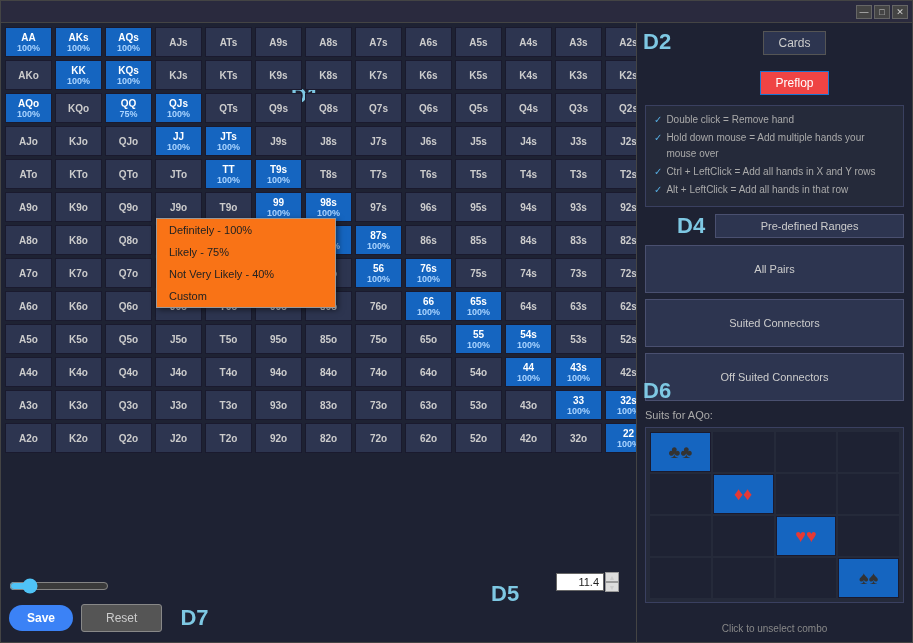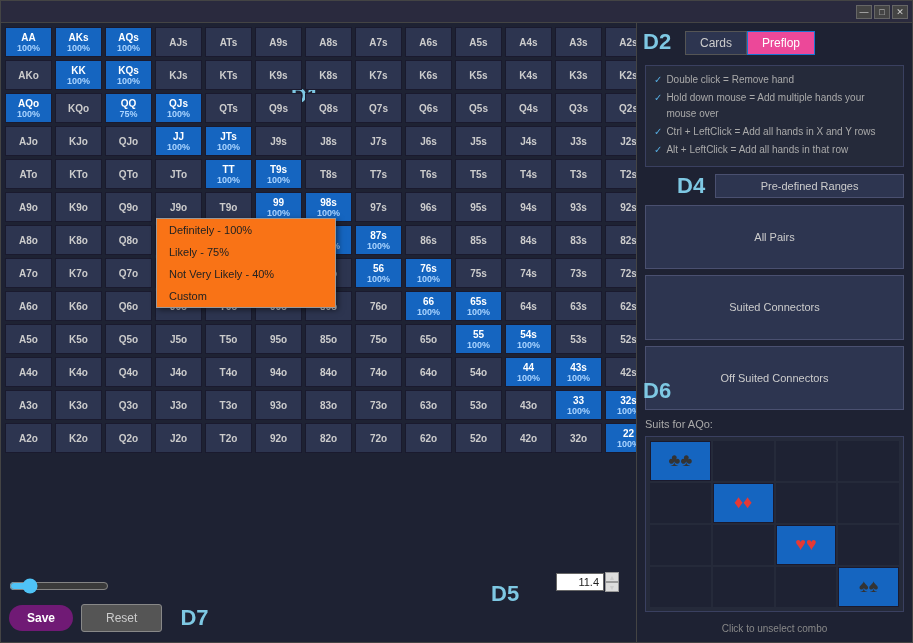--- a/index.html
+++ b/index.html
@@ -171,21 +171,21 @@
     
     .bottom-btns {
       position: absolute;
       bottom: 10px;
       left: 8px;
       display: flex;
       gap: 8px;
       align-items: center;
     }
     .btn-save {
-      background: #701a75;
+      background: #3b82f6;
       color: #fff;
       border: none;
       padding: 6px 18px;
       cursor: pointer;
       font-size: 12px;
       font-weight: bold;
       border-radius: 13px;
     }
     .btn-reset {
       background: #555;
@@ -219,32 +219,33 @@
       top: 6px;
       left: 6px;
       color: #7ec8e3;
       font-size: 22px;
       font-weight: bold;
     }
     .top-tabs {
       display: flex;
       align-items: center;
       margin-left: 40px;
-      gap: 0;
+      gap: 16px;
+      flex-direction: column;
     }
     .tab-cards {
       background: #2d3550;
       color: #ccc;
       border: 1px solid #555;
       padding: 4px 14px;
       font-size: 12px;
       cursor: pointer;
     }
     .tab-preflop {
-      background: #ec4899;
+      background: #ef4444;
       color: #fff;
       border: 1px solid #1976d2;
       padding: 4px 14px;
       font-size: 12px;
       cursor: pointer;
     }
     .info-box {
       background: #252a3a;
       border: 1px solid #3a4060;
       padding: 6px 8px;
@@ -307,21 +308,21 @@
       font-size: 18px;
       cursor: pointer;
       border: 1px solid #1a1a2e;
     }
     .suit-cell.empty { background: #1e2233; border-color: transparent; }
     .suit-cell.selected-suit { background: #1565c0; }
     .click-hint {
       font-size: 10px;
       color: #888;
       text-align: center;
-      margin-top: 5px;
+      margin-top: 14px;
     }
   </style>
 </head>
 <body>
 
 <div class="window">
 
   <div class="title-bar">
     <div class="title-bar-btn">—</div>
     <div class="title-bar-btn">□</div>

